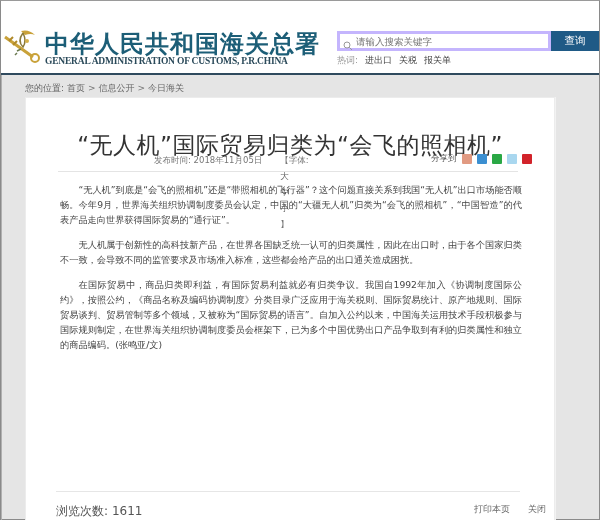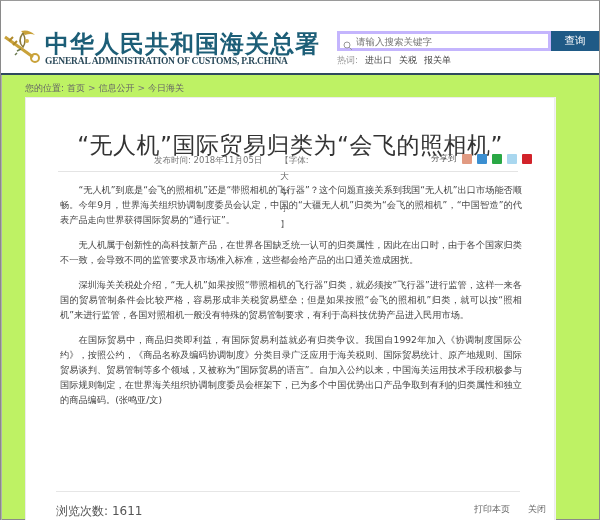--- a/index.html
+++ b/index.html
@@ -7,21 +7,21 @@
       width: 600px; height: 520px; overflow: hidden;
       background: #ffffff;
       font-family: "DejaVu Sans", "Liberation Sans", sans-serif;
       color: #333;
       position: relative;
     }
     .frame {
       position: absolute; left: 0; top: 0; width: 598px; height: 518px;
       border: 1px solid #8a8a8a;
       border-top: 1px solid #9a9a9a;
-      background: #bef264;
+      background: #e5e5e5;
     }
     
     .header {
       position: absolute; left: 0; top: 0; width: 598px; height: 72px;
       background: #fff;
       border-bottom: 2px solid #2f4a5e;
     }
     .logo {
       position: absolute; left: 2px; top: 26px; width: 40px; height: 36px;
     }
@@ -193,21 +193,20 @@
       <span class="share-btn" style="background:#2aa845;"></span>
       <span class="share-btn" style="background:#a9d7ef;"></span>
       <span class="share-btn" style="background:#d2232a;"></span>
     </div>
 
     <div class="meta-divider"></div>
 
     <div class="body-text">
       <p>“无人机”到底是“会飞的照相机”还是“带照相机的飞行器”？这个问题直接关系到我国“无人机”出口市场能否顺畅。今年9月，世界海关组织协调制度委员会认定，中国的“大疆无人机”归类为“会飞的照相机”，“中国智造”的代表产品走向世界获得国际贸易的“通行证”。</p>
       <p>无人机属于创新性的高科技新产品，在世界各国缺乏统一认可的归类属性，因此在出口时，由于各个国家归类不一致，会导致不同的监管要求及市场准入标准，这些都会给产品的出口通关造成困扰。</p>
-      <p>深圳海关关税处介绍，“无人机”如果按照“带照相机的飞行器”归类，就必须按“飞行器”进行监管，这样一来各国的贸易管制条件会比较严格，容易形成非关税贸易壁垒；但是如果按照“会飞的照相机”归类，就可以按“照相机”来进行监管，各国对照相机一般没有特殊的贸易管制要求，有利于高科技优势产品进入民用市场。</p>
       <p>在国际贸易中，商品归类即利益，有国际贸易利益就必有归类争议。我国自1992年加入《协调制度国际公约》，按照公约，《商品名称及编码协调制度》分类目录广泛应用于海关税则、国际贸易统计、原产地规则、国际贸易谈判、贸易管制等多个领域，又被称为“国际贸易的语言”。自加入公约以来，中国海关运用技术手段积极参与国际规则制定，在世界海关组织协调制度委员会框架下，已为多个中国优势出口产品争取到有利的归类属性和独立的商品编码。(张鸣亚/文)</p>
     </div>
 
     <div class="footer-divider"></div>
 
     <div class="views">
       <span>浏览次数:</span>
       <span>1611</span>
     </div>
 

